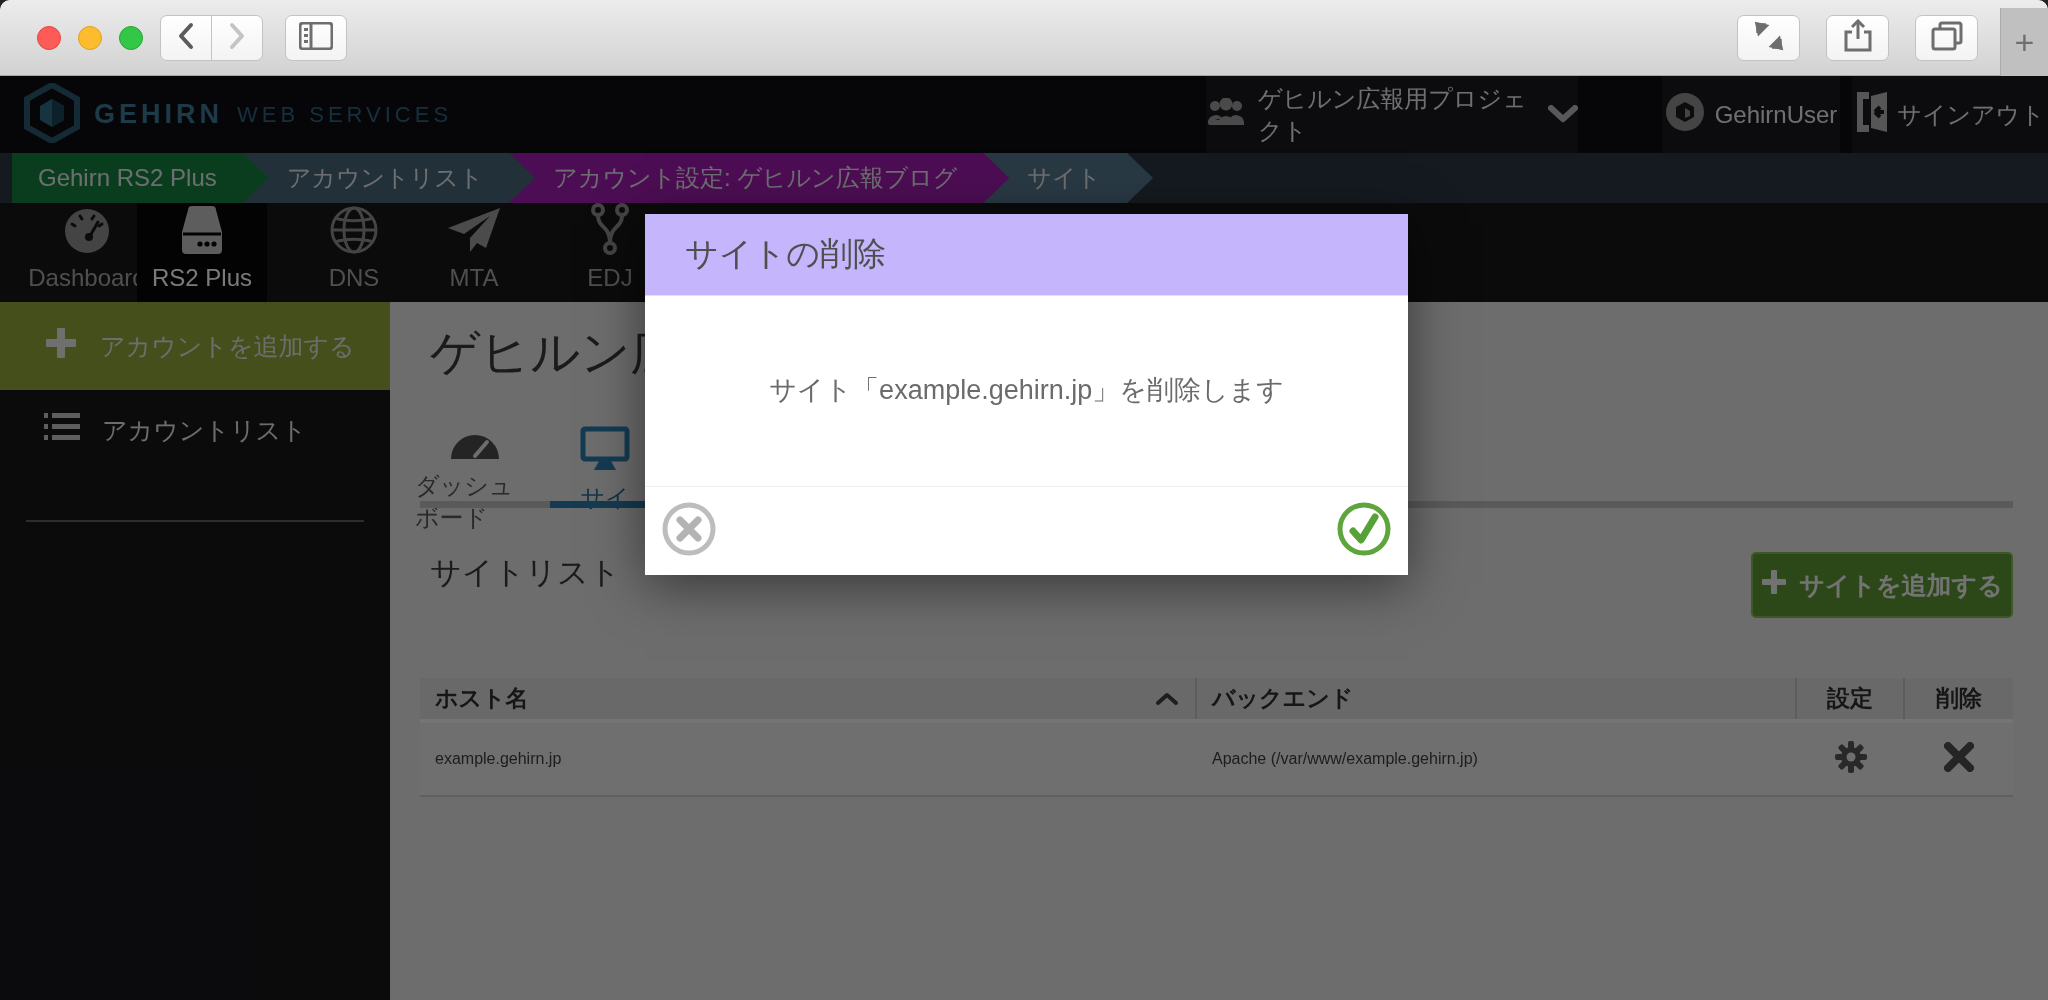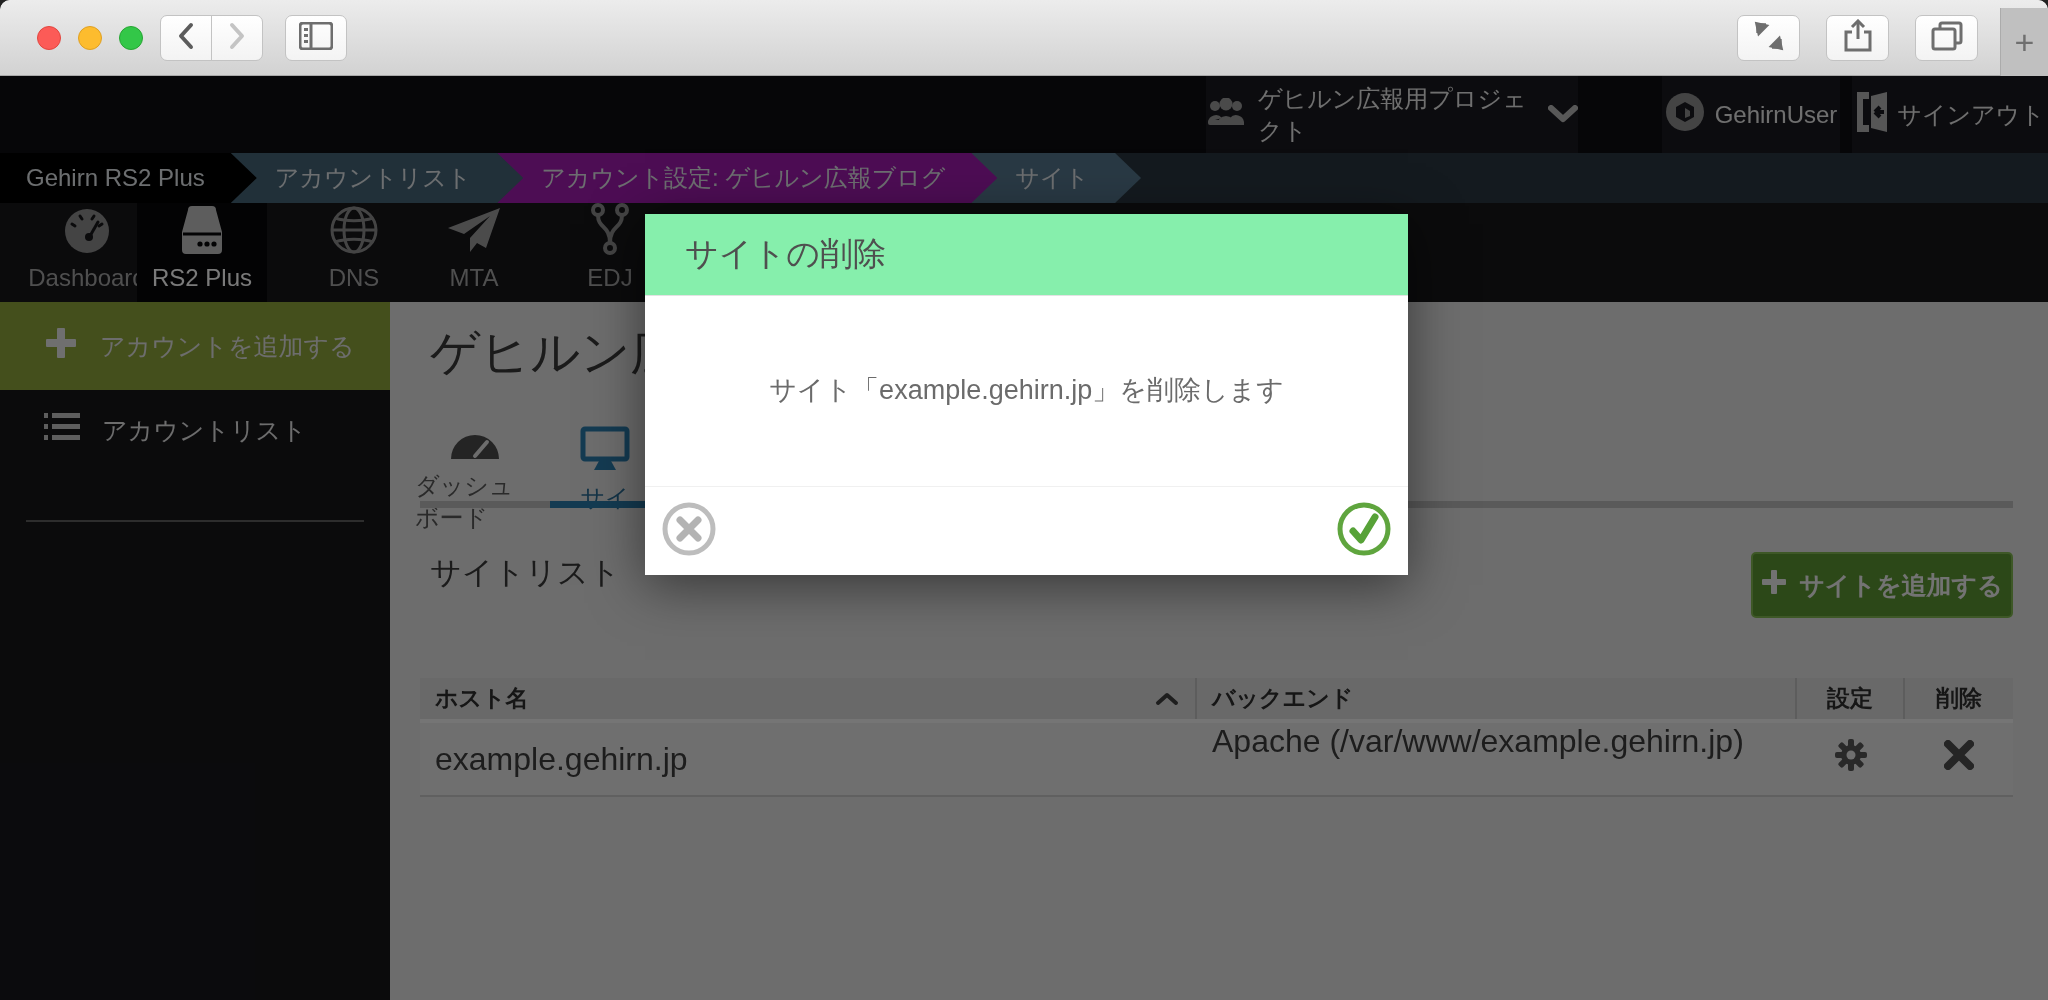--- a/index.html
+++ b/index.html
@@ -31,21 +31,21 @@
   .hblock{top:0;height:77px;background:#1b1b20;display:flex;align-items:center;justify-content:center;gap:12px;color:#e9e9e9;font-size:24px;}
   #h-project{left:1206px;width:372px;}
   #h-user{left:1662px;width:178px;gap:10px;}
   #h-signout{left:1852px;width:196px;gap:8px;}
 
   
   #crumbs{left:0;top:153px;width:2048px;height:50px;background:#2b3842;z-index:10;display:flex;}
   .crumb{height:50px;display:flex;align-items:center;color:#e2e7ea;font-size:24px;
     padding:0 52px 0 44px;clip-path:polygon(0 0,calc(100% - 26px) 0,100% 50%,calc(100% - 26px) 100%,0 100%);}
   .crumb:first-child{padding-left:26px;}
-  .c0{background:#000000;z-index:4;}
+  .c0{background:#15803d;z-index:4;margin-left:12px;}
   .c1{background:#46647700;z-index:3;margin-left:-26px;background:#466477;}
   .c2{background:#a21caf;z-index:2;margin-left:-26px;}
   .c3{background:#57788e;z-index:1;margin-left:-26px;}
 
   
   #nav{left:0;top:203px;width:2048px;height:99px;background:#17171b;z-index:10;}
   .nav-item{top:0;width:130px;height:99px;display:flex;flex-direction:column;align-items:center;justify-content:flex-end;padding-bottom:10px;gap:4px;}
   .nav-item .lbl{color:#a6a6a6;font-size:24px;}
   .nav-item.active{background:#08080a;}
   .nav-item.active .lbl{color:#ffffff;}
@@ -68,32 +68,32 @@
   #tabbar{left:30px;top:199px;width:1593px;height:7px;background:#bdbdbd;}
   #tabbar-active{left:160px;top:199px;width:140px;height:7px;background:#2b7cab;}
 
   #list-heading{left:40px;top:250px;font-size:31px;color:#3a3a3a;}
   #add-site-btn{left:1361px;top:250px;width:262px;height:66px;background:#5d9733;border:2px solid #83b953;
     border-radius:5px;display:flex;align-items:center;justify-content:center;gap:12px;color:#f1f1f1;font-size:25px;font-weight:bold;}
 
   
   #table{left:30px;top:376px;width:1593px;}
   #thead{display:flex;height:45px;background:#dcdcdc;border-bottom:4px solid #f4f4f4;align-items:center;font-size:23px;font-weight:bold;color:#2e2e2e;}
-  #trow{display:flex;height:74px;background:#e9e9e9;border-bottom:2px solid #c9c9c9;font-size:32px;color:#3e3e3e;}
+  #trow{display:flex;height:74px;background:#e9e9e9;border-bottom:2px solid #c9c9c9;align-items:center;font-size:16px;color:#3e3e3e;}
   .col-host{width:777px;padding-left:15px;display:flex;align-items:center;}
   .col-backend{width:600px;padding-left:15px;}
   .col-set,.col-del{width:108px;display:flex;align-items:center;justify-content:center;}
   #thead .col-host,#thead .col-backend,#thead .col-set{border-right:2px solid #c2c2c2;align-self:stretch;display:flex;align-items:center;}
   #thead .col-set,#thead .col-del{justify-content:center;}
   .sort{margin-left:auto;margin-right:16px;display:flex;}
 
   
   #overlay{left:0;top:76px;width:2048px;height:924px;background:rgba(0,0,0,0.52);z-index:50;}
   #modal{left:645px;top:214px;width:763px;height:361px;background:#ffffff;z-index:60;box-shadow:0 10px 50px rgba(0,0,0,0.5);}
-  #m-head{height:82px;background:#86efac;border-bottom:1px solid #e3e3e3;display:flex;align-items:center;padding-left:40px;font-size:33px;color:#4f4f4f;}
+  #m-head{height:82px;background:#c4b5fd;border-bottom:1px solid #e3e3e3;display:flex;align-items:center;padding-left:40px;font-size:33px;color:#4f4f4f;}
   #m-body{height:190px;display:flex;justify-content:center;}
   #m-msg{margin-top:76px;font-size:27px;color:#6b6b6b;}
   #m-foot{height:88px;border-top:1px solid #f0f0f0;display:flex;align-items:center;justify-content:space-between;padding:0 16px;}
   .round-btn{width:56px;height:56px;display:flex;align-items:center;justify-content:center;}
 </style>
 </head>
 <body>
 
 <div id="stage">
 
@@ -157,20 +157,31 @@
           <rect x="2" y="8" width="22" height="20" rx="2"></rect>
         </svg>
       </span>
     </div>
     <div id="newtab" class="abs">
       <span>+</span>
     </div>
   </div>
 
   <div id="hdr" class="abs">
+    <div id="brand" class="abs">
+      <span>
+        <svg width="56" height="60" viewBox="0 0 56 60">
+          <polygon points="28,2 53,16 53,44 28,58 3,44 3,16" fill="none" stroke="#2a5a70" stroke-width="6"></polygon>
+          <polygon points="28,16 40,23 40,37 28,44 16,37 16,23" fill="#2f6e86"></polygon>
+          <polygon points="28,16 40,23 40,37 28,44" fill="#1c4558"></polygon>
+        </svg>
+      </span>
+      <span id="brand-name">GEHIRN</span>
+      <span id="brand-sub">WEB SERVICES</span>
+    </div>
 
     <div id="h-project" class="hblock abs">
       <span>
         <svg width="40" height="28" viewBox="0 0 40 28" fill="#9c9c9c">
           <circle cx="9" cy="8" r="5"></circle>
             <circle cx="31" cy="8" r="5"></circle>
             <circle cx="20" cy="6" r="6.5"></circle>
           <path d="M2,24 a8,8 0 0 1 14,-4"></path>
             <path d="M24,20 a8,8 0 0 1 14,4 v3 h-14 z"></path>
           <path d="M11,27 a9,9 0 0 1 18,0 z"></path>

